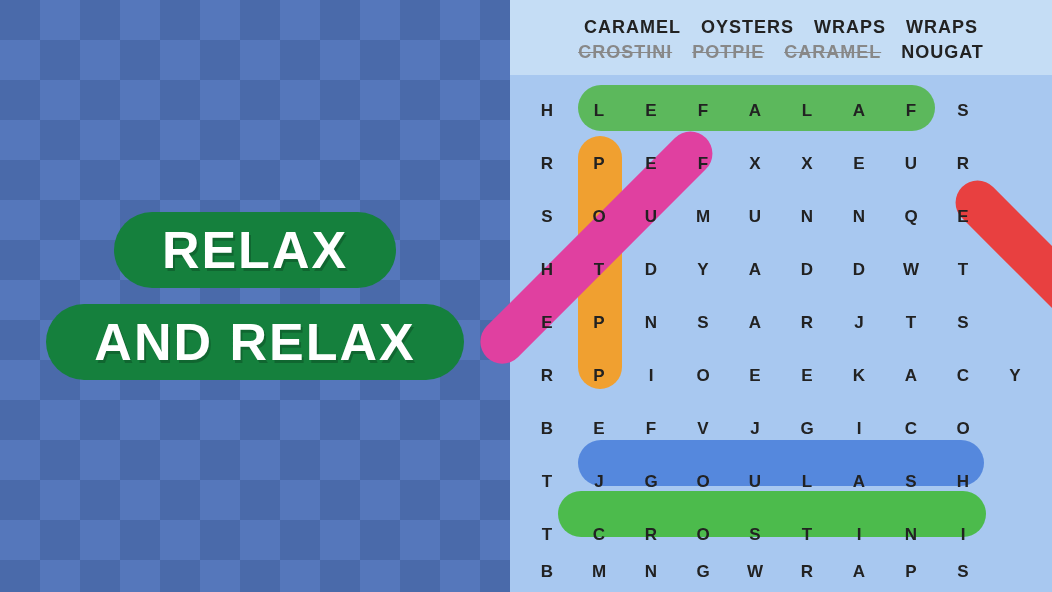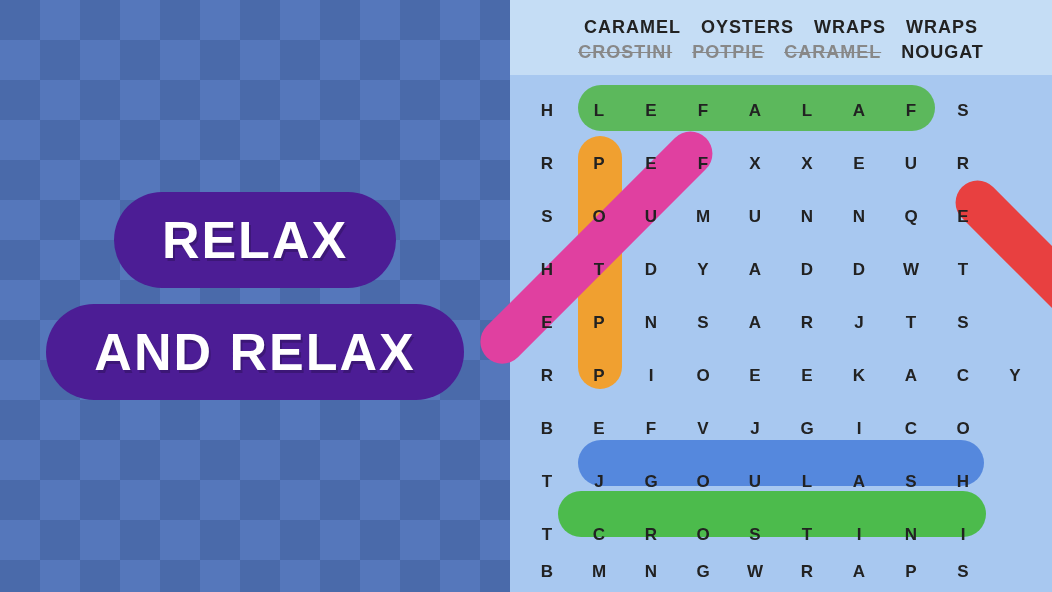--- a/index.html
+++ b/index.html
@@ -28,23 +28,23 @@
       width: 510px;
       height: 592px;
       display: flex;
       flex-direction: column;
       align-items: center;
       justify-content: center;
       gap: 16px;
     }
 
     .title-badge {
-      background: #4c1d95;
+      background: #15803d;
       border-radius: 50px;
-      padding: 18px 48px;
+      padding: 8px 48px;
       display: flex;
       align-items: flex-start;
       justify-content: center;
     }
 
     .title-badge span {
       color: white;
       font-size: 52px;
       font-weight: 900;
       letter-spacing: 2px;

